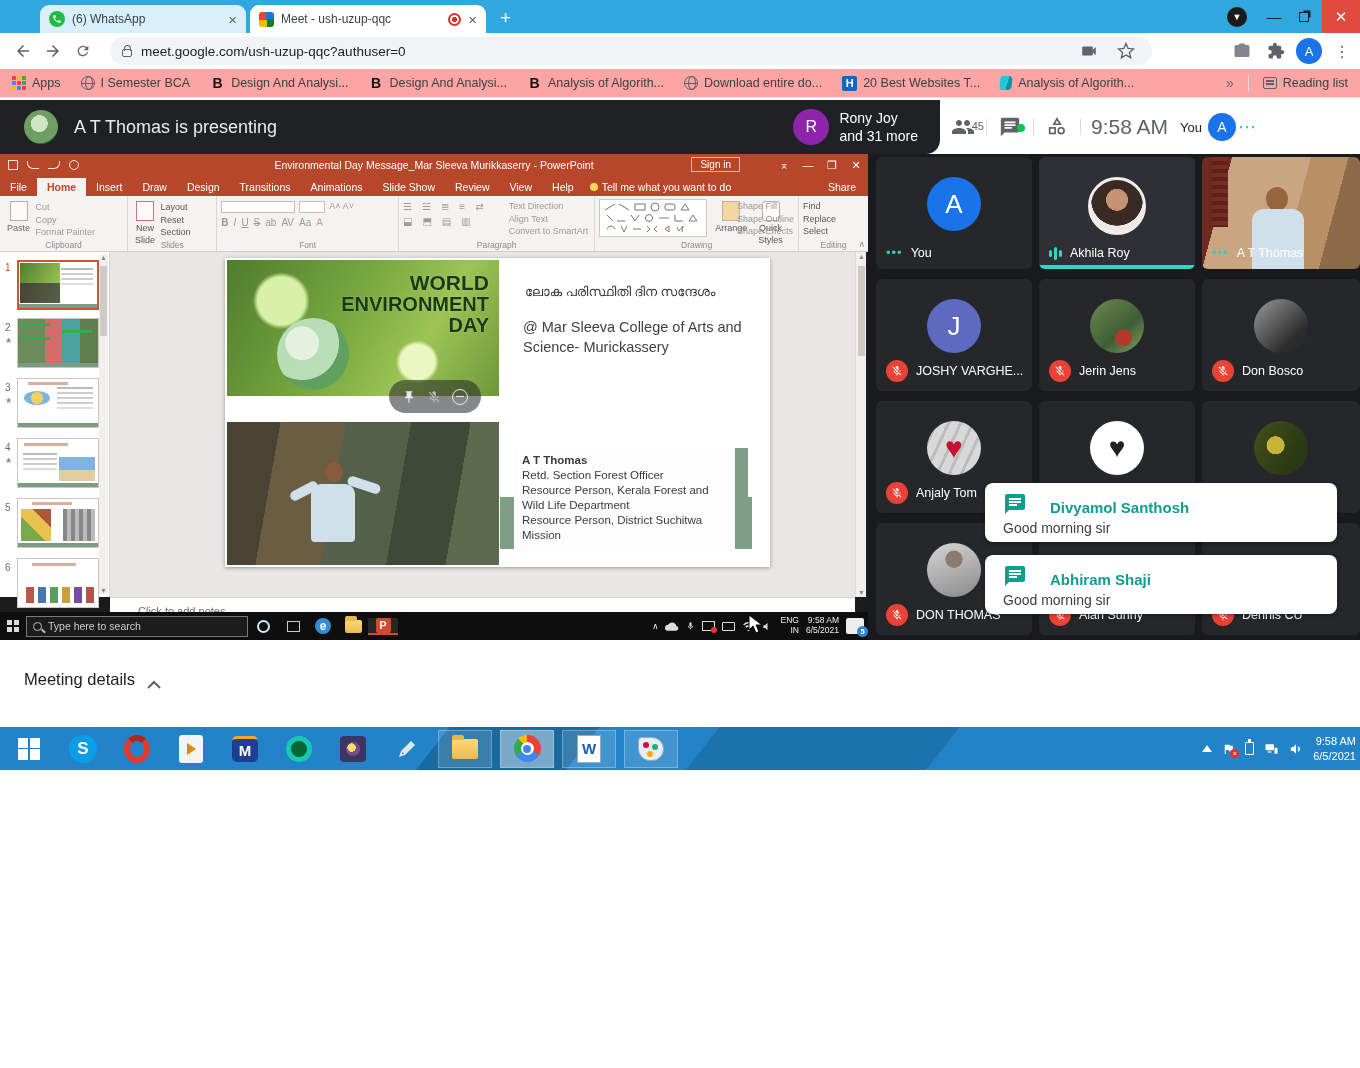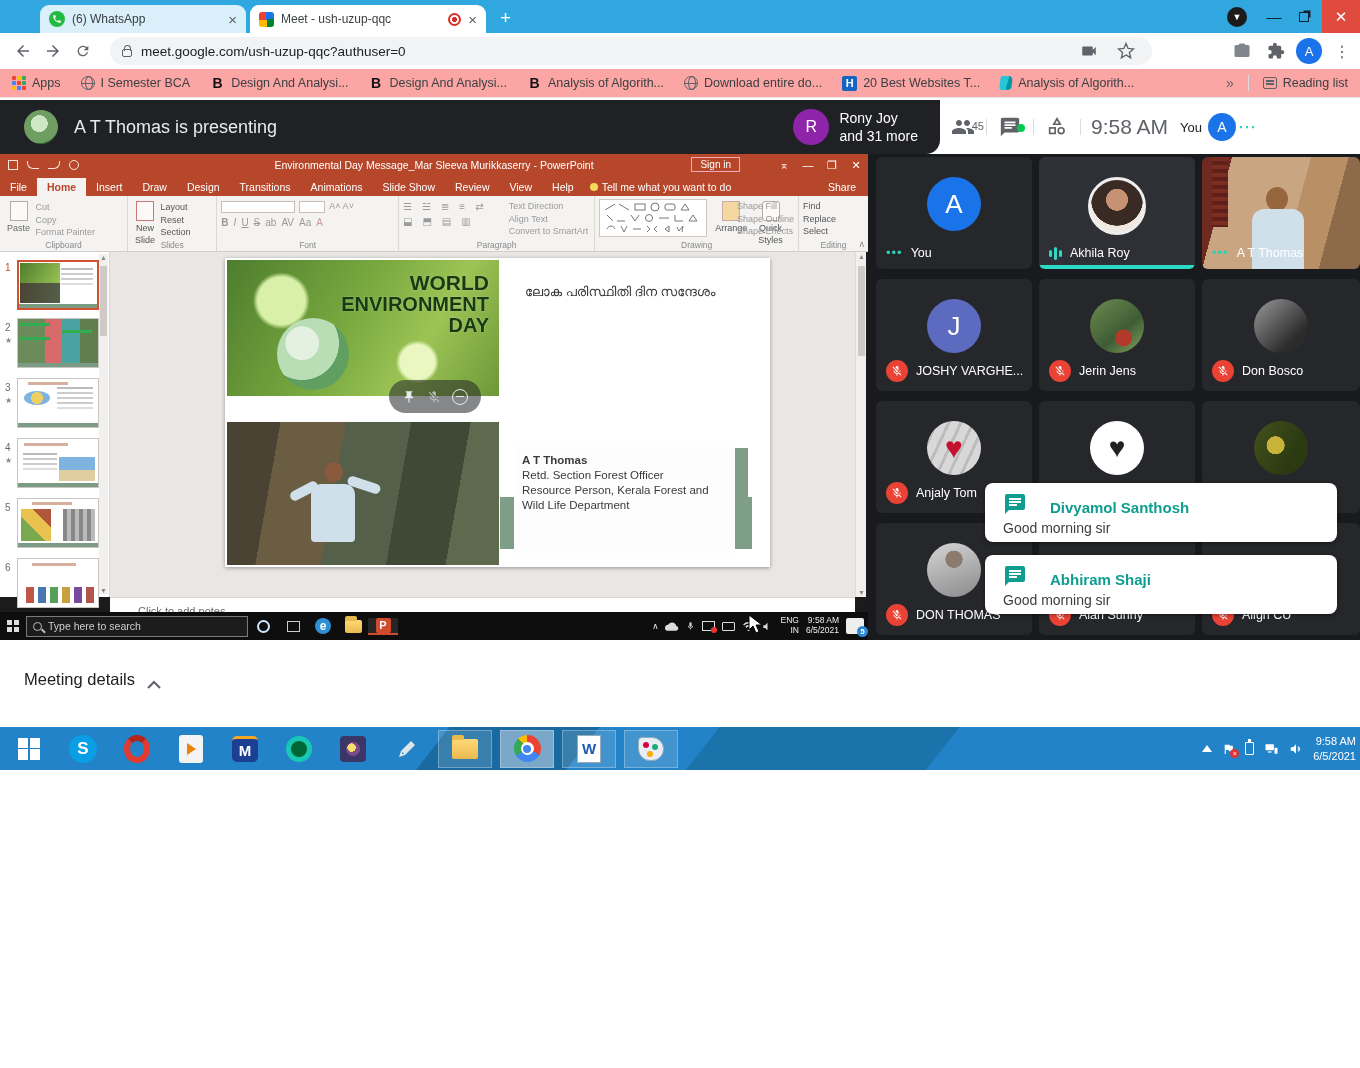--- a/index.html
+++ b/index.html
@@ -578,32 +578,34 @@
     <div id="slide">
       <div id="img-env">
         <div id="globe"></div>
         <div id="env-headline">
           <div class="l1">WORLD</div>
           <div class="l2">ENVIRONMENT</div>
           <div class="l3">DAY</div>
         </div>
       </div>
       <div id="ml-title">ലോക പരിസ്ഥിതി ദിന സന്ദേശം</div>
+      <div id="college">@ Mar Sleeva College of Arts and Science- Murickassery</div>
       <div id="img-forest">
         <div id="man-arm"></div>
         <div id="man-arm2"></div>
         <div id="man-shirt"></div>
         <div id="man-head"></div>
       </div>
       <div id="sage-band"></div>
       <div id="sage-strip"></div>
       <div id="person-card">
         <div class="nm">A T Thomas</div>
         <div>Retd. Section Forest Officer</div>
         <div>Resource Person, Kerala Forest and Wild Life Department</div>
+        <div>Resource Person, District Suchitwa Mission</div>
       </div>
       <div id="meet-pill-overlay">
         <svg width="14" height="14" viewBox="0 0 24 24" fill="#e8eaed">
             <path d="M16 9V4h1c.55 0 1-.45 1-1s-.45-1-1-1H7c-.55 0-1 .45-1 1s.45 1 1 1h1v5c0 1.66-1.34 3-3 3v2h5.97v7l1 1 1-1v-7H19v-2c-1.66 0-3-1.34-3-3z"></path>
           </svg>
         <svg width="14" height="14" viewBox="0 0 24 24" fill="#bdc1c6">
             <path d="M19 11h-1.7c0 .74-.16 1.43-.43 2.05l1.23 1.23A6.98 6.98 0 0 0 19 11zM14.98 11.17c0-.06.02-.11.02-.17V5a3 3 0 0 0-6 0v.18l5.98 5.99zM4.27 3L3 4.27l6.01 6.01V11a3 3 0 0 0 5.19 2.07l1.63 1.63A6.94 6.94 0 0 1 12 16c-2.76 0-5.3-2.1-5.3-5H5c0 3.41 2.72 6.23 6 6.72V21h2v-3.28c.91-.13 1.77-.45 2.54-.9L19.73 21 21 19.73 4.27 3z"></path>
           </svg>
         <span class="minus-circle">
             <i></i>
@@ -809,21 +811,21 @@
         <span>Alan Sunny</span>
       </span>
   </div>
   <div class="tile" style="left:334px;top:369px;width:158px">
     <span class="nm">
         <span class="micbadge">
           <svg width="12" height="12" viewBox="0 0 24 24" fill="#fff">
             <path d="M19 11h-1.7c0 .74-.16 1.43-.43 2.05l1.23 1.23A6.98 6.98 0 0 0 19 11zM14.98 11.17c0-.06.02-.11.02-.17V5a3 3 0 0 0-6 0v.18l5.98 5.99zM4.27 3L3 4.27l6.01 6.01V11a3 3 0 0 0 5.19 2.07l1.63 1.63A6.94 6.94 0 0 1 12 16c-2.76 0-5.3-2.1-5.3-5H5c0 3.41 2.72 6.23 6 6.72V21h2v-3.28c.91-.13 1.77-.45 2.54-.9L19.73 21 21 19.73 4.27 3z"></path>
           </svg>
         </span>
-        <span>Align CU</span>
+        <span>Dennis CU</span>
       </span>
   </div>
 </div>
 
 <div class="toast" style="top:483px">
   <div class="hd">
     <svg width="24" height="24" viewBox="0 0 24 24" fill="#0f9d8f">
         <path d="M20 2H4c-1.1 0-2 .9-2 2v18l4-4h14c1.1 0 2-.9 2-2V4c0-1.1-.9-2-2-2zM6 9h12v2H6V9zm8 5H6v-2h8v2zm4-6H6V6h12v2z"></path>
       </svg>
     <span class="sender">Divyamol Santhosh</span>

